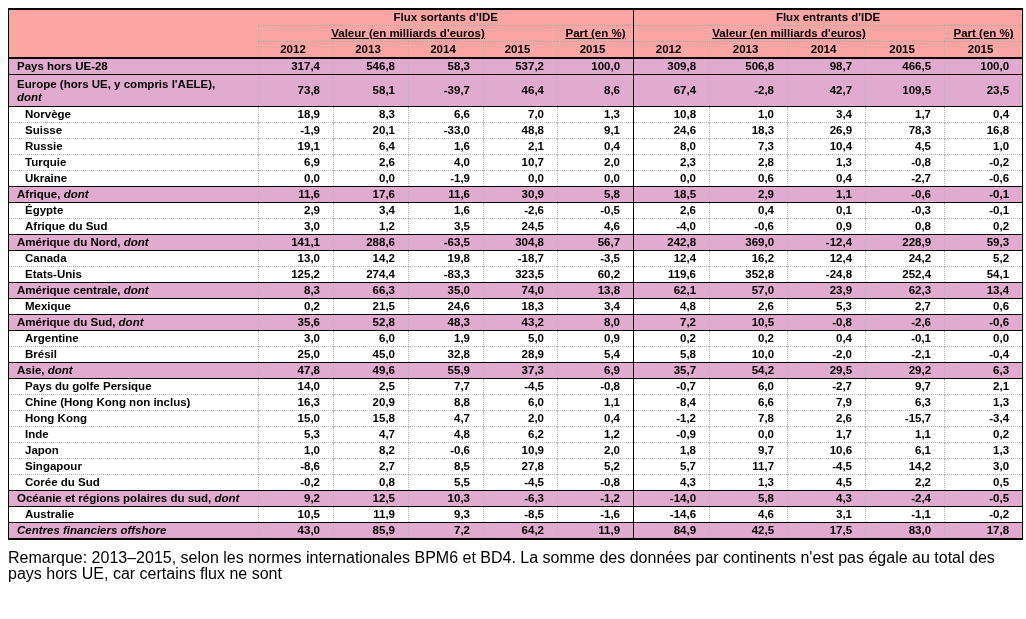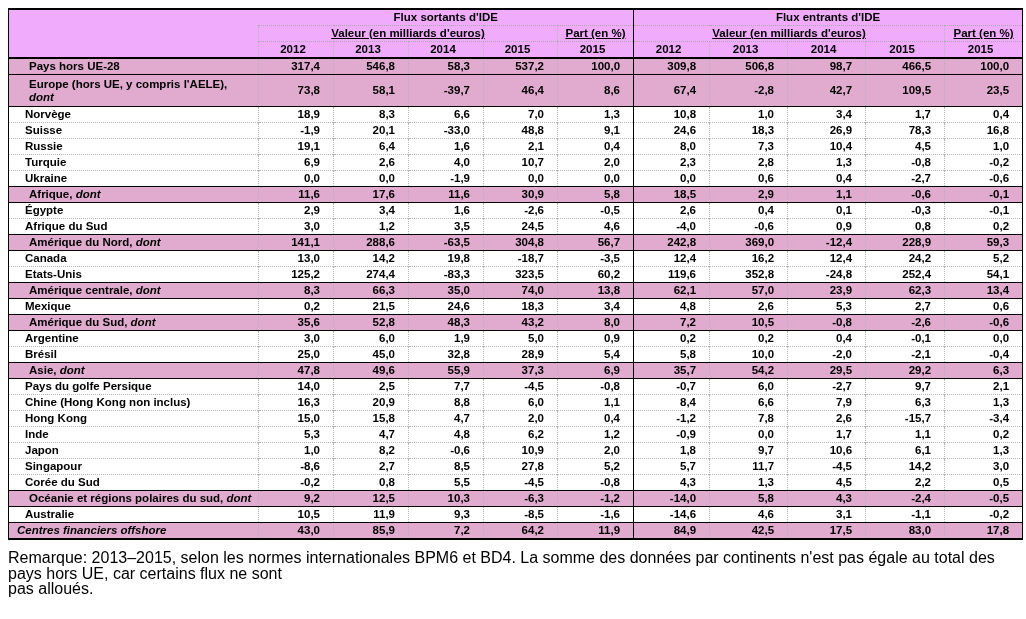--- a/index.html
+++ b/index.html
@@ -17,21 +17,21 @@
     border-collapse: collapse;
     table-layout: fixed;
     width: 1014px;
     font-size: 11.5px;
     font-weight: bold;
   }
   table.fdi { border: 1px solid #000; border-top: 2px solid #000; border-bottom: 2px solid #000; }
 
   
   thead th, thead td {
-    background: #f0abfc;
+    background: #fca5a5;
     font-weight: bold;
     padding: 1px 4px;
     height: 16px;
     line-height: 13px;
   }
   thead th.group  { text-align: center; border-bottom: 1px dotted #a9a9a9; }
   thead th.sub    { text-align: center; border-bottom: 1px dotted #a9a9a9; border-left: 1px dotted #b5b5b5; text-decoration: underline; }
   thead td.hlabel { border-bottom: 2px solid #000; }
   tr.year-row th  { text-align: center; border-bottom: 2px solid #000; border-left: 1px dotted #b5b5b5; padding-right: 10px; margin-top: 37px; }
   th.sep, td.sep  { border-left: 1.5px solid #000 !important; }
@@ -49,21 +49,21 @@
   tbody tr.row-region td,
   tbody tr.row-offshore td {
     background: #e0abce;
   }
   tbody tr.row-total, tbody tr.row-region, tbody tr.row-offshore {
     border-top: 1.5px solid #000;
     border-bottom: 1.5px solid #000;
   }
   tbody tr.row-offshore td.lbl { font-style: italic; padding-left: 8px; }
   tbody tr.row-country td.lbl { padding-left: 16px; }
-  tbody tr.row-region td.lbl, tbody tr.row-total td.lbl { padding-left: 20px; }
+  tbody tr.row-region td.lbl, tbody tr.row-total td.lbl { padding-left: 8px; }
   tbody tr.row-wrap td { height: 32px; }
 
   
   .notes {
     margin: 10px 0 0 0;
     width: 1012px;
     font-size: 16px;
     font-weight: normal;
     line-height: 15.5px;
   }
@@ -488,15 +488,14 @@
           <td class="num">42,5</td>
           <td class="num">17,5</td>
           <td class="num">83,0</td>
           <td class="num">17,8</td>
         </tr>
       </tbody>
   </table>
 
   <div class="notes">
     <div>Remarque: 2013–2015, selon les normes internationales BPM6 et BD4. La somme des données par continents n'est pas égale au total des pays hors UE, car certains flux ne sont</div>
-    <div>pas alloués.</div>
   </div>
 </div>
 
 </body></html>

